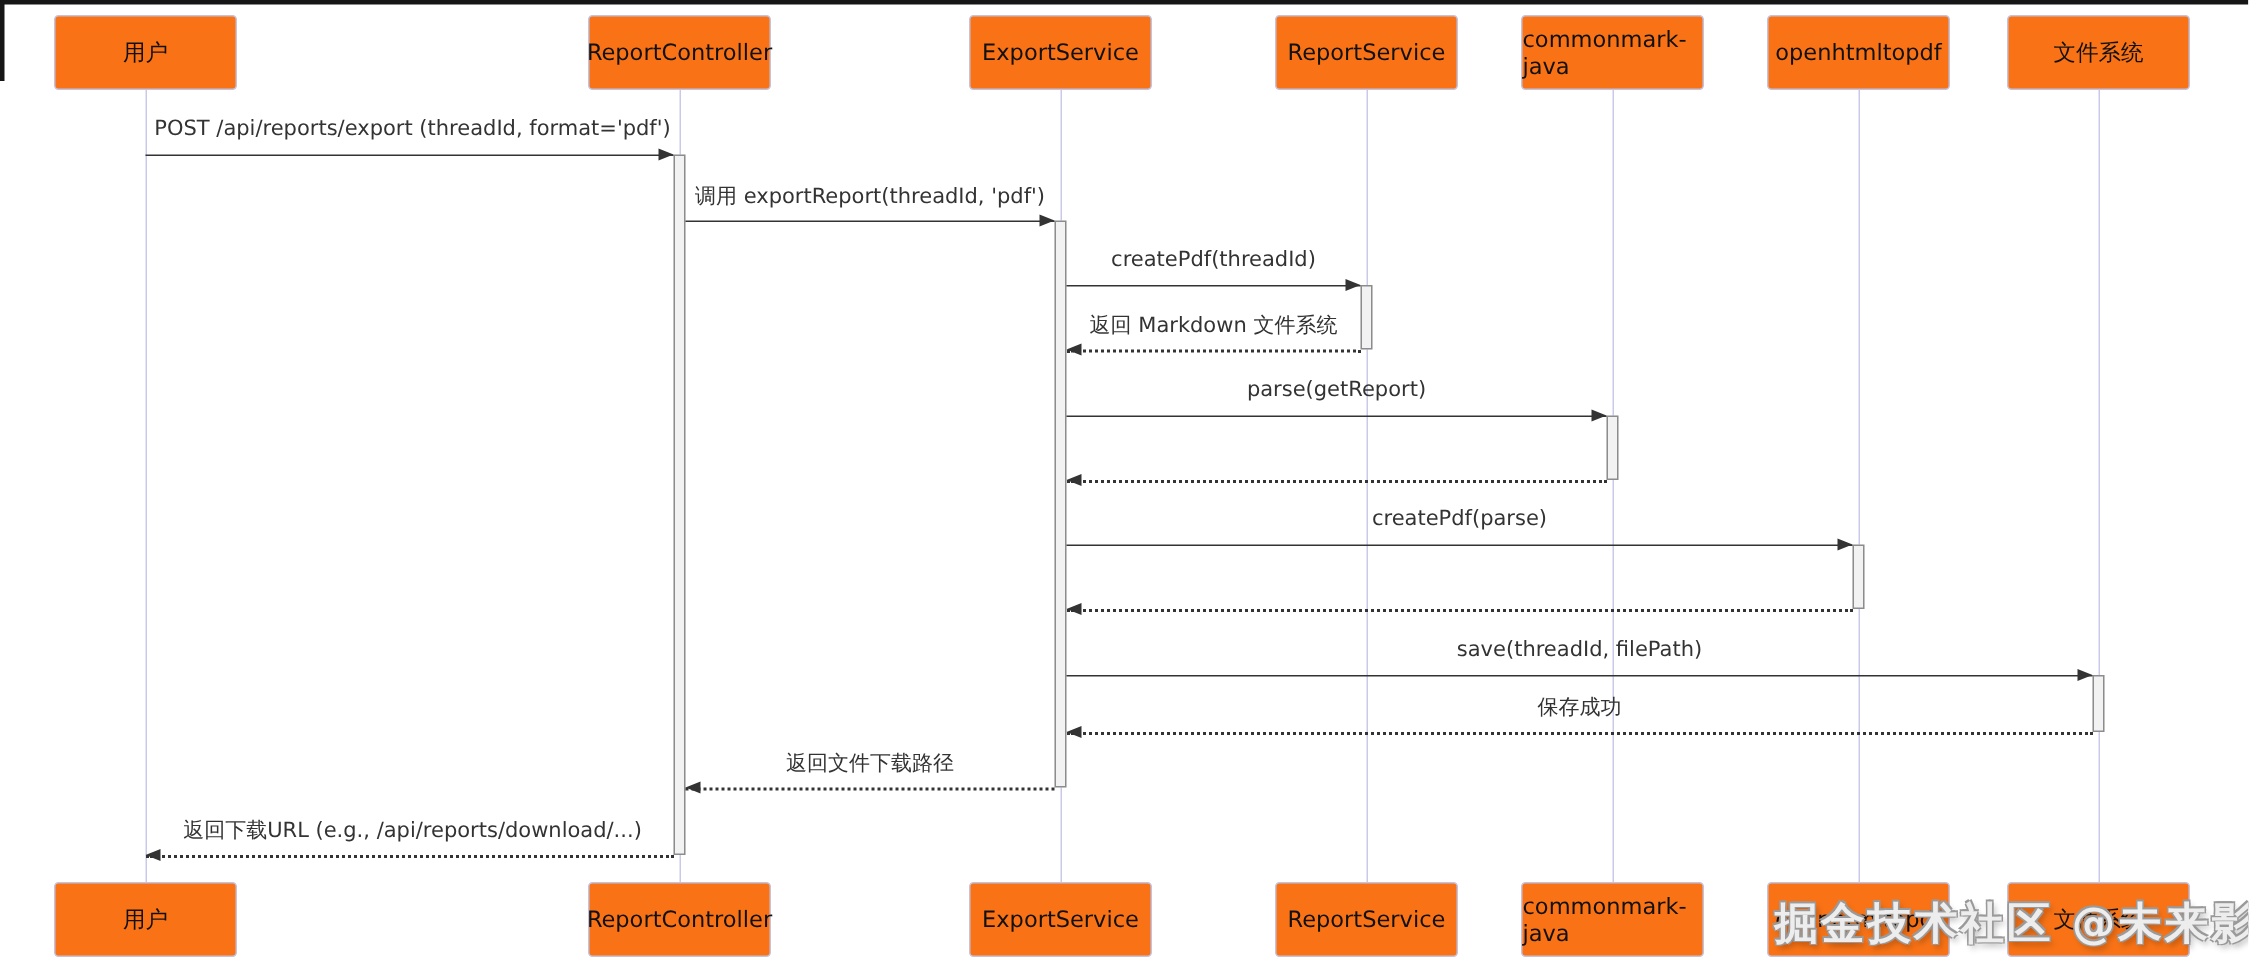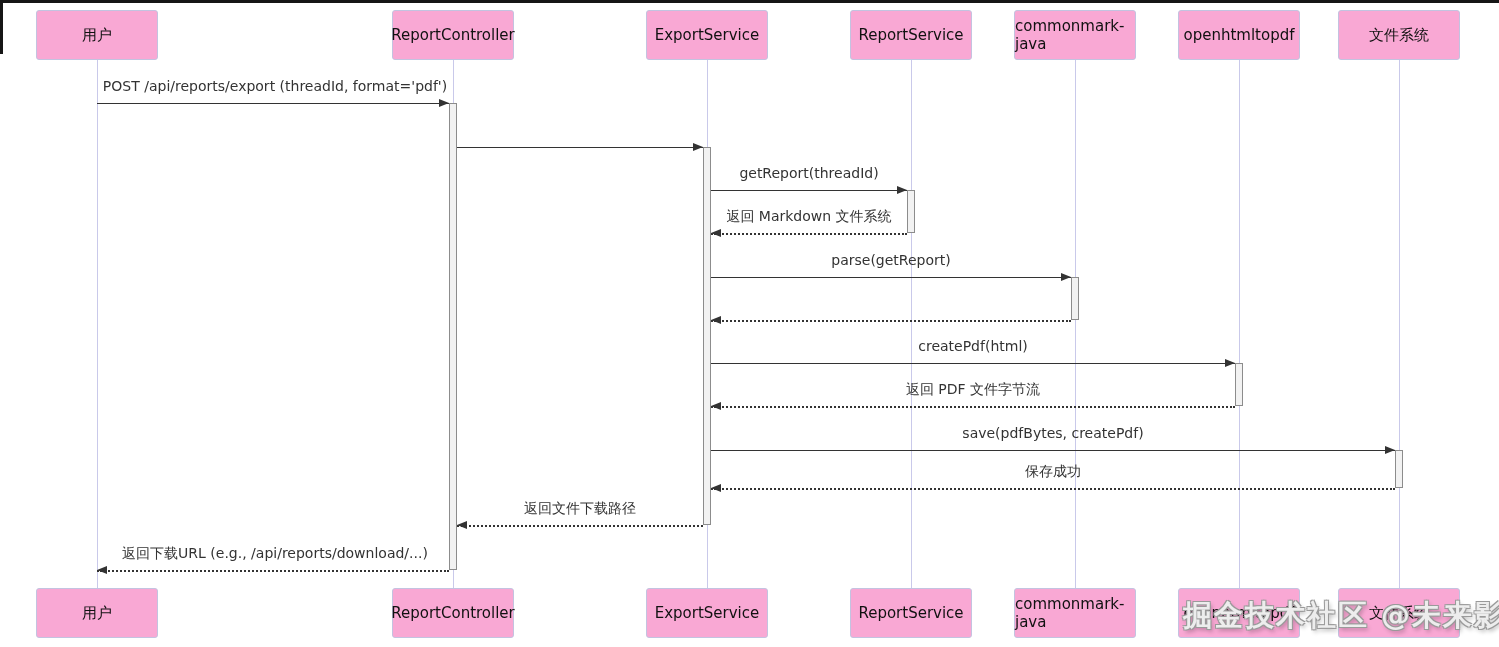--- a/index.html
+++ b/index.html
@@ -1,21 +1,21 @@
 <!DOCTYPE html>
 <html><head>
 <meta charset="utf-8">
 <style>
   html,body{margin:0;padding:0;background:#ffffff;}
   body{font-family:"DejaVu Sans","Liberation Sans",sans-serif;}
   #stage{position:relative;width:1499px;height:647px;background:#ffffff;overflow:hidden;}
   .top-border{position:absolute;left:0;top:0;width:1499px;height:3px;background:#161616;z-index:9;}
   .left-border{position:absolute;left:0;top:0;width:3px;height:54px;background:#161616;z-index:9;}
   .lifeline{position:absolute;width:1px;background:#c9c9ea;z-index:1;}
-  .pbox{position:absolute;height:50px;background:#f9a8d4;border:1px solid #c3c3e0;border-radius:3px;
+  .pbox{position:absolute;height:50px;background:#f97316;border:1px solid #c3c3e0;border-radius:3px;
         display:flex;align-items:center;justify-content:center;font-size:15px;color:#111;z-index:4;box-sizing:border-box;}
   .activation{position:absolute;width:8px;background:#f2f2f2;border:1px solid #8c8c8c;z-index:2;box-sizing:border-box;}
   .msg-line{position:absolute;height:0;z-index:3;}
   .msg-line.solid{border-top:1px solid #333333;}
   .msg-line.dashed{border-top:2px dotted #333333;}
   .arrowhead{position:absolute;width:0;height:0;border-top:4.5px solid transparent;border-bottom:4.5px solid transparent;z-index:3;}
   .arrowhead.right{border-left:10px solid #333333;}
   .arrowhead.left{border-right:10px solid #333333;}
   .msg-label{position:absolute;width:600px;text-align:center;font-size:14px;color:#333333;z-index:3;white-space:nowrap;}
   .watermark{position:absolute;left:1183px;top:596px;z-index:10;font-size:29px;font-weight:bold;
@@ -40,40 +40,40 @@
     <div class="activation" style="left: 703px; top: 147px; height: 378px;"></div>
     <div class="activation" style="left: 907px; top: 190px; height: 43px;"></div>
     <div class="activation" style="left: 1071px; top: 277px; height: 43px;"></div>
     <div class="activation" style="left: 1235px; top: 363px; height: 43px;"></div>
     <div class="activation" style="left: 1395px; top: 450px; height: 38px;"></div>
     <div class="msg-line solid" style="left: 97px; top: 103px; width: 352px;"></div>
     <div class="arrowhead right" style="left: 439px; top: 99px;"></div>
     <div class="msg-label" style="left: -25px; top: 78px;">POST /api/reports/export (threadId, format='pdf')</div>
     <div class="msg-line solid" style="left: 457px; top: 147px; width: 246px;"></div>
     <div class="arrowhead right" style="left: 693px; top: 143px;"></div>
+    <div class="msg-label" style="left: 280px; top: 122px;">调用 exportReport(threadId, 'pdf')</div>
     <div class="msg-line solid" style="left: 711px; top: 190px; width: 196px;"></div>
     <div class="arrowhead right" style="left: 897px; top: 186px;"></div>
-    <div class="msg-label" style="left: 509px; top: 165px;">getReport(threadId)</div>
+    <div class="msg-label" style="left: 509px; top: 165px;">createPdf(threadId)</div>
     <div class="msg-line dashed" style="left: 711px; top: 233px; width: 196px;"></div>
     <div class="arrowhead left" style="left: 711px; top: 229px;"></div>
     <div class="msg-label" style="left: 509px; top: 208px;">返回 Markdown 文件系统</div>
     <div class="msg-line solid" style="left: 711px; top: 277px; width: 360px;"></div>
     <div class="arrowhead right" style="left: 1061px; top: 273px;"></div>
     <div class="msg-label" style="left: 591px; top: 252px;">parse(getReport)</div>
     <div class="msg-line dashed" style="left: 711px; top: 320px; width: 360px;"></div>
     <div class="arrowhead left" style="left: 711px; top: 316px;"></div>
     <div class="msg-line solid" style="left: 711px; top: 363px; width: 524px;"></div>
     <div class="arrowhead right" style="left: 1225px; top: 359px;"></div>
-    <div class="msg-label" style="left: 673px; top: 338px;">createPdf(html)</div>
+    <div class="msg-label" style="left: 673px; top: 338px;">createPdf(parse)</div>
     <div class="msg-line dashed" style="left: 711px; top: 406px; width: 524px;"></div>
     <div class="arrowhead left" style="left: 711px; top: 402px;"></div>
-    <div class="msg-label" style="left: 673px; top: 381px;">返回 PDF 文件字节流</div>
     <div class="msg-line solid" style="left: 711px; top: 450px; width: 684px;"></div>
     <div class="arrowhead right" style="left: 1385px; top: 446px;"></div>
-    <div class="msg-label" style="left: 753px; top: 425px;">save(pdfBytes, createPdf)</div>
+    <div class="msg-label" style="left: 753px; top: 425px;">save(threadId, filePath)</div>
     <div class="msg-line dashed" style="left: 711px; top: 488px; width: 684px;"></div>
     <div class="arrowhead left" style="left: 711px; top: 484px;"></div>
     <div class="msg-label" style="left: 753px; top: 463px; text-align: center;">保存成功</div>
     <div class="msg-line dashed" style="left: 457px; top: 525px; width: 246px;"></div>
     <div class="arrowhead left" style="left: 457px; top: 521px;"></div>
     <div class="msg-label" style="left: 280px; top: 500px;">返回文件下载路径</div>
     <div class="msg-line dashed" style="left: 97px; top: 570px; width: 352px;"></div>
     <div class="arrowhead left" style="left: 97px; top: 566px;"></div>
     <div class="msg-label" style="left: -25px; top: 545px;">返回下载URL (e.g., /api/reports/download/...)</div>
     <div class="pbox" style="left: 36px; top: 10px; width: 122px;">用户</div>

